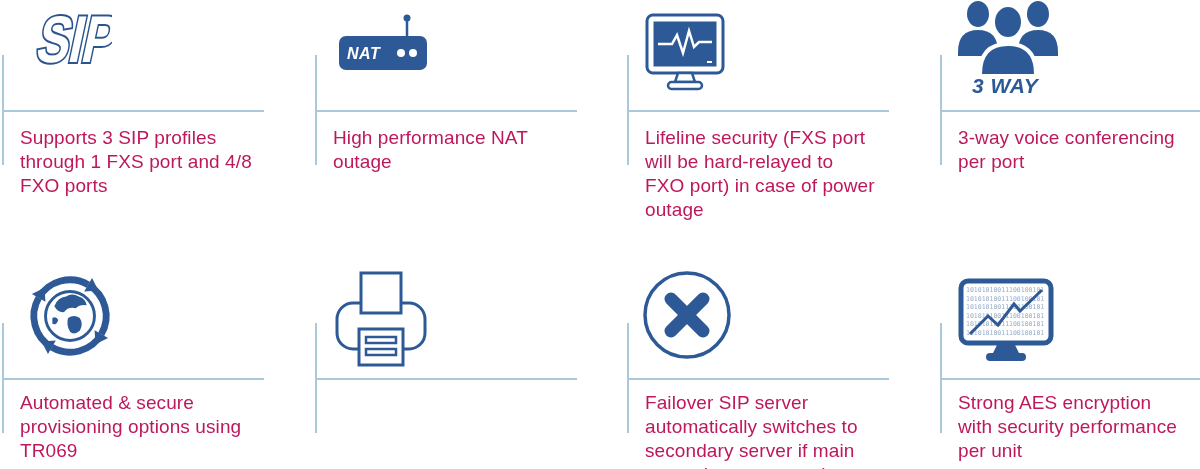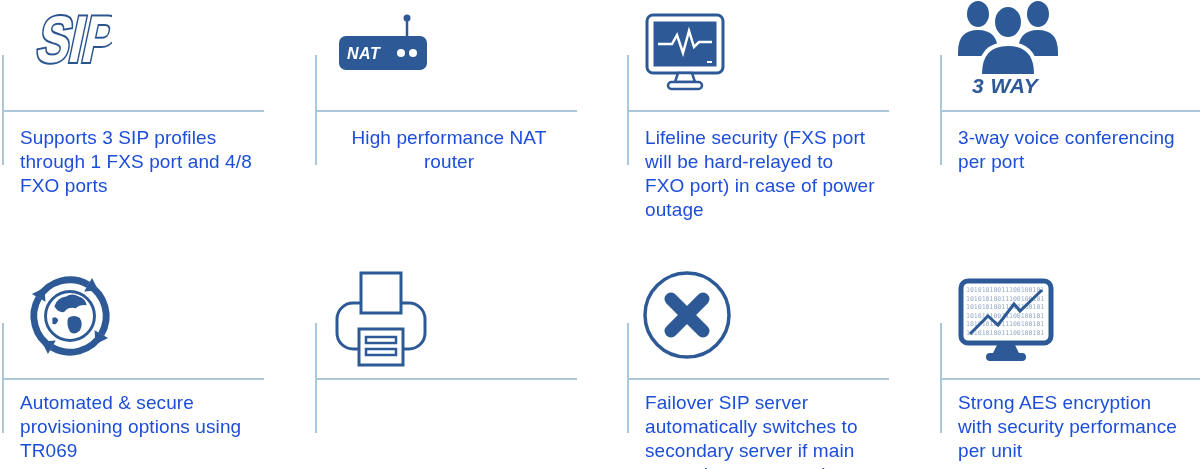--- a/index.html
+++ b/index.html
@@ -7,36 +7,36 @@
     width: 1200px; height: 469px;
     background: #ffffff;
     font-family: "Liberation Sans", sans-serif;
     overflow: hidden;
   }
   .board { position: relative; width: 1200px; height: 469px; }
   .cell  { position: absolute; width: 313px; }
   .cell.r1 { top: 0;     height: 235px; }
   .cell.r2 { top: 241px; height: 234px; }
   .cell.c1 { left: 2px; }
-  .cell.c2 { left: 315px; text-align: center; }
+  .cell.c2 { left: 315px; }
   .cell.c3 { left: 627px; }
   .cell.c4 { left: 940px; width: 260px; }
 
   .vline { position: absolute; left: 0; width: 2px; background: #a9c9da; }
   .r1 .vline { top: 55px; height: 110px; }
   .r2 .vline { top: 82px; height: 110px; }
 
   .hline { position: absolute; left: 0; height: 2px; width: 262px; background: #a9c9da; }
   .r1 .hline { top: 110px; }
   .r2 .hline { top: 137px; }
   .c4 .hline { width: 260px; }
 
   .ftext {
     position: absolute; left: 18px; width: 232px;
-    margin: 0; color: #1d4ed8;
+    margin: 0; color: #be185d;
     font-size: 19px; line-height: 24px; letter-spacing: 0.1px;
   }
   .r1 .ftext { top: 126px; }
   .r2 .ftext { top: 150px; }
 
   .icon { position: absolute; }
   .icon-sip     { left: 26px; top: 10px; }
   .icon-nat     { left: 22px; top: 12px; }
   .icon-monitor { left: 18px; top: 13px; }
   .icon-group   { left: 14px; top: 0px;  }
@@ -63,21 +63,21 @@
     <svg class="icon icon-nat" width="92" height="62" viewBox="0 0 92 62">
       <line x1="70" y1="8" x2="70" y2="24" stroke="#2d5a96" stroke-width="2.5"></line>
       <circle cx="70" cy="6" r="3.5" fill="#2d5a96"></circle>
       <rect x="2" y="24" width="88" height="34" rx="7" fill="#2d5a96"></rect>
       <text x="10" y="47" font-family="Liberation Sans, sans-serif" font-size="16" font-weight="bold" font-style="italic" fill="#ffffff" letter-spacing="0.5">NAT</text>
       <circle cx="64" cy="41" r="4" fill="#ffffff"></circle>
       <circle cx="76" cy="41" r="4" fill="#ffffff"></circle>
     </svg>
     <div class="vline"></div>
     <div class="hline"></div>
-    <p class="ftext">High performance NAT router</p>
+    <p class="ftext">High performance NAT outage</p>
   </div>
 
   <div class="cell r1 c3">
     <svg class="icon icon-monitor" width="80" height="84" viewBox="0 0 80 84">
       <rect x="2" y="2" width="76" height="58" rx="6" fill="#ffffff" stroke="#2d5a96" stroke-width="3"></rect>
       <rect x="8.5" y="8.5" width="63" height="45" fill="#2d5a96"></rect>
       <polyline points="13,31 27,31 32,22 38,40 44,18 49,34 54,29 67,29" fill="none" stroke="#ffffff" stroke-width="2.5"></polyline>
       <rect x="62" y="48" width="5" height="2" fill="#ffffff"></rect>
       <path d="M33,60 L30,69 L50,69 L47,60 Z" fill="#ffffff" stroke="#2d5a96" stroke-width="2.5"></path>
       <rect x="23" y="69" width="34" height="7" rx="3.5" fill="#ffffff" stroke="#2d5a96" stroke-width="2.5"></rect>

